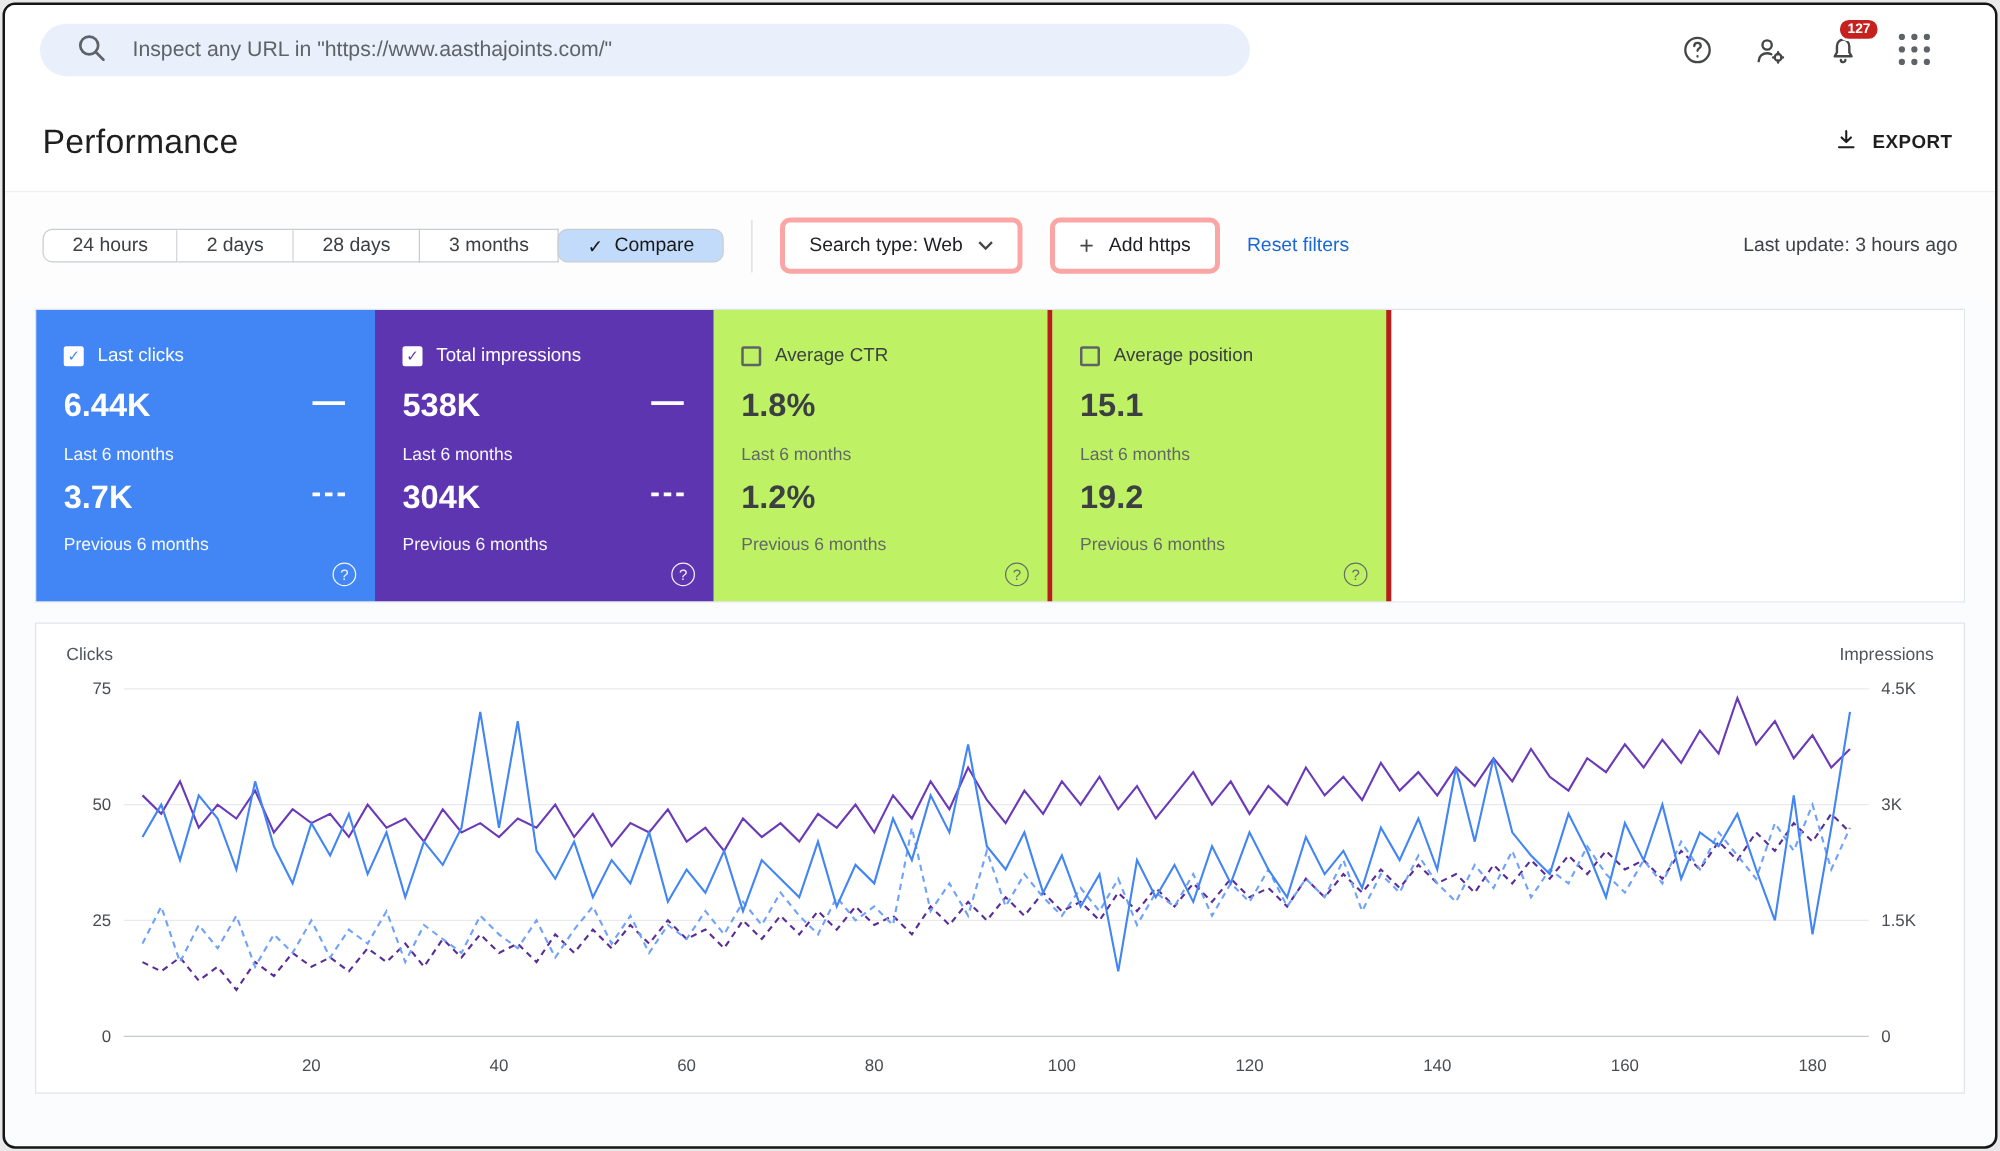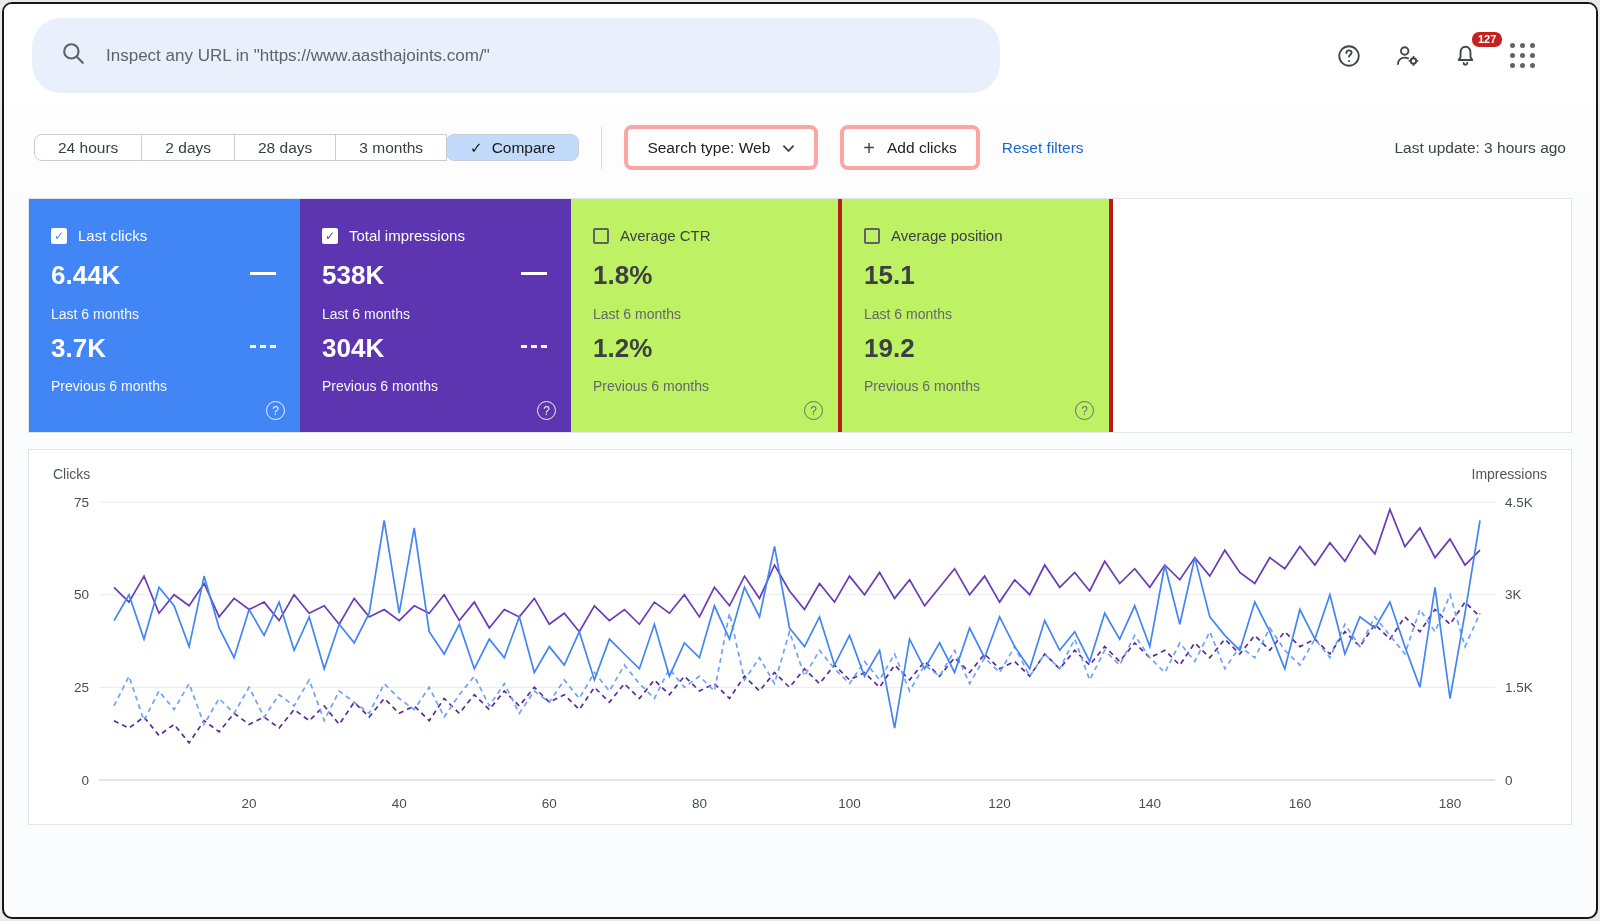--- a/index.html
+++ b/index.html
@@ -6,26 +6,26 @@
   html,body { background:#e9e9e9; }
   body { font-family:"Liberation Sans","DejaVu Sans",sans-serif; }
   .app {
     width:1596px; height:917px; margin:2px auto;
     border:2px solid #161616; border-radius:10px;
     background:#fbfcfe; overflow:hidden;
   }
   
   .topbar { display:flex; align-items:center; padding:14px 26px 12px 28px; background:#fff; }
   .search-pill {
-    flex:0 0 968px; height:75px; background:#e9f0fb; border-radius:29px;
+    flex:0 0 968px; height:42px; background:#e9f0fb; border-radius:29px;
     display:flex; align-items:center; gap:20px; padding:0 28px;
     color:#5f6368; font-size:17px; cursor:text;
   }
   .topbar-icons { margin-left:auto; display:flex; align-items:center; gap:14px; padding-right:16px; }
-  .icon-btn { width:44px; height:44px; display:flex; align-items:center; justify-content:flex-start;
+  .icon-btn { width:44px; height:44px; display:flex; align-items:center; justify-content:center;
     position:relative; cursor:pointer; border:none; background:none; }
   .icon-btn svg { stroke:#444746; fill:none; stroke-width:1.7; stroke-linecap:round; stroke-linejoin:round; }
   .badge {
     position:absolute; top:-4px; left:18px; background:#c5221f; color:#fff;
     font-size:11px; font-weight:700; padding:2px 6px; border-radius:9px;
     border:2px solid #fff; line-height:1;
   }
   .apps-grid { display:grid; grid-template-columns:repeat(3,6px); grid-template-rows:repeat(3,6px); gap:4px; }
   .apps-grid i { width:5px; height:5px; border-radius:50%; background:#5f6368; }
   
@@ -131,20 +131,31 @@
             <i></i>
             <i></i>
             <i></i>
             <i></i>
             <i></i>
           </span>
       </button>
     </div>
   </header>
 
+  <div class="page-header">
+    <h1 class="page-title">Performance</h1>
+    <button class="export-btn">
+      <span>
+        <svg width="20" height="20" viewBox="0 0 24 24">
+          <path d="M12 3.5 v10 M7.5 9.5 l4.5 4.5 4.5-4.5 M5 19 h14"></path>
+        </svg>
+      </span>
+      <span>EXPORT</span>
+    </button>
+  </div>
 
   <div class="filter-row">
     <div class="segmented">
       <button class="seg-btn">24 hours</button>
       <button class="seg-btn">2 days</button>
       <button class="seg-btn">28 days</button>
       <button class="seg-btn">3 months</button>
       <button class="seg-btn selected">
         <span class="seg-check">✓</span>
         <span>Compare</span>
@@ -154,21 +165,21 @@
     <button class="pill-btn">
       <span>Search type: Web</span>
       <span class="caret">
         <svg width="13" height="9" viewBox="0 0 14 9">
             <path d="M1.5 1.5 L7 7 L12.5 1.5"></path>
           </svg>
       </span>
     </button>
     <button class="pill-btn">
       <span class="plus-glyph">+</span>
-      <span>Add clicks</span>
+      <span>Add https</span>
     </button>
     <a class="reset-link" href="#">Reset filters</a>
     <div class="last-update">Last update: 3 hours ago</div>
   </div>
 
   <section class="cards-panel">
 
     <div class="card card-blue">
       <div class="card-head">
         <span class="checkbox checked">

